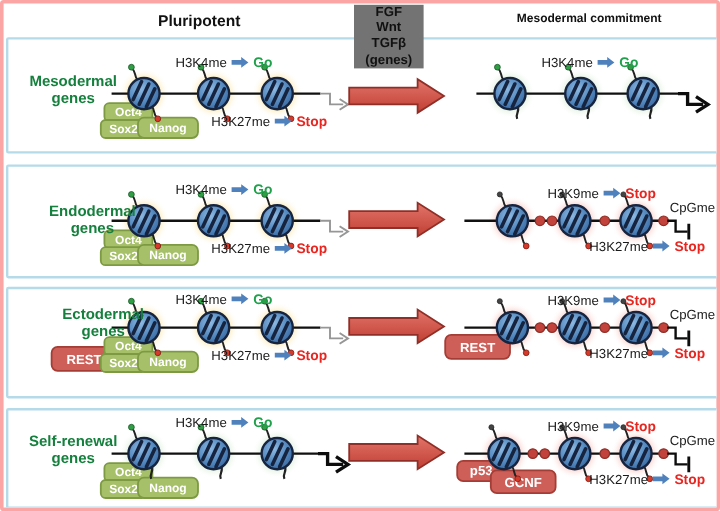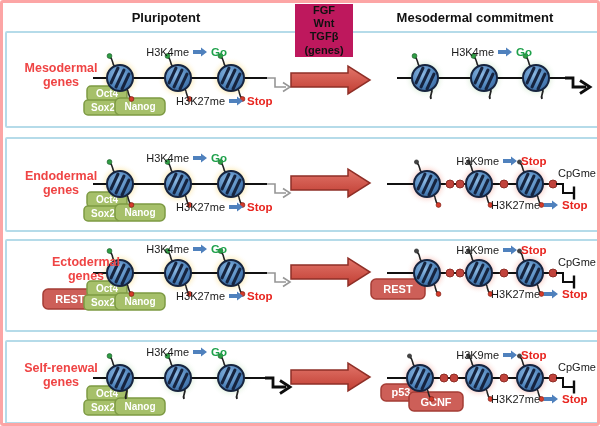--- a/index.html
+++ b/index.html
@@ -1,29 +1,29 @@
 <!DOCTYPE html>
 <html><head>
 <meta charset="utf-8">
 <style>
   html,body{margin:0;padding:0;background:#fff;}
   .stage{position:relative;width:600px;height:426px;background:#fff;border:3px solid #fca5a5;
          border-radius:3px;font-family:"Liberation Sans",sans-serif;box-sizing:border-box;overflow:hidden;}
   .hdr{position:absolute;font-weight:bold;color:#111;text-align:center;z-index:6;}
   .hdr-left{left:93px;top:7px;width:140px;font-size:13px;}
-  .hdr-right{left:372px;top:7px;width:200px;font-size:13px;}
+  .hdr-right{left:388px;top:7px;width:200px;font-size:10px;}
   .signals{position:absolute;left:292px;top:1px;width:58px;font-size:11px;font-weight:bold;
-           color:#111;text-align:center;line-height:1.2;background:#be185d;z-index:6;}
+           color:#111;text-align:center;line-height:1.2;background:#737373;z-index:6;}
   .panel{position:absolute;left:2px;width:596px;border:2px solid #b5dbe9;border-radius:2px;
          background:#fff;box-sizing:border-box;}
   .p1{top:28px;height:97px;} .p2{top:134px;height:95px;} .p3{top:236px;height:93px;} .p4{top:337px;height:84px;}
   .panel svg{display:block;width:100%;height:100%;}
   .gene-label{position:absolute;left:4px;width:108px;text-align:center;font-weight:bold;
-              font-size:12.5px;color:#ef4444;line-height:1.15;z-index:4;}
-  .gl1{top:58px;} .gl2{top:166px;} .gl3{top:252px;margin-left:25px;} .gl4{top:358px;}
+              font-size:12.5px;color:#15803d;line-height:1.15;z-index:4;}
+  .gl1{top:58px;} .gl2{top:166px;margin-left:16px;} .gl3{top:252px;margin-left:25px;} .gl4{top:358px;}
   svg text{font-family:"Liberation Sans",sans-serif;}
   .mark{font-size:11px;fill:#1a1a1a;}
   .res{font-size:11.5px;font-weight:bold;}
   .go{fill:#1fa14b;} .stop{fill:#e8251f;}
   .tft{font-size:10px;font-weight:bold;fill:#fff;text-anchor:middle;}
   .tft11{font-size:11px;font-weight:bold;fill:#fff;text-anchor:middle;}
   .cpg{font-size:11px;fill:#1a1a1a;text-anchor:middle;}
   .gbox{fill:#a6c06a;stroke:#7d9a43;stroke-width:1.5;}
   .rbox{fill:#cd5f58;stroke:#a43d35;stroke-width:1.5;}
   .dna{stroke:#111;stroke-width:2;fill:none;}

